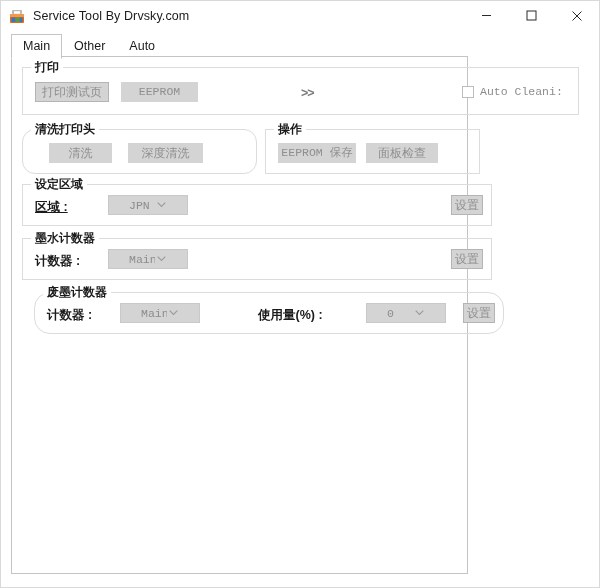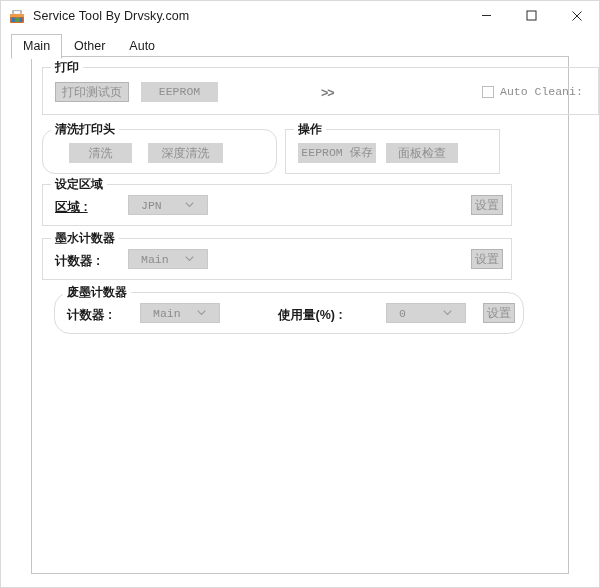--- a/index.html
+++ b/index.html
@@ -92,26 +92,25 @@
     border-bottom: 1px solid #ffffff;
     margin-bottom: -1px;
     z-index: 4;
   }
 
   
   .tabpage {
     position: absolute;
     left: 10px;
     top: 55px;
-    width: 538px;
+    width: 457px;
     height: 518px;
     background: #ffffff;
     border: 1px solid #c4c4c4;
     box-sizing: border-box;
-    margin-left: 20px;
   }
 
   
   .group {
     position: absolute;
     box-sizing: border-box;
     border: 1px solid #dcdcdc;
   }
   .group > .glegend {
     position: absolute;
@@ -162,21 +161,21 @@
   }
 
   
   .combo {
     position: absolute;
     box-sizing: border-box;
     background: #d4d4d4;
     border: 1px solid #c9c9c9;
     display: flex;
     align-items: center;
-    padding: 0 12px;
+    padding: 0 20px;
   }
   .combo .cval {
     font-family: "Liberation Mono", monospace;
     font-size: 11.5px;
     color: #8c8c8c;
     flex: 1 1 auto;
     white-space: nowrap;
     overflow: hidden;
   }
   .combo .carrow {

